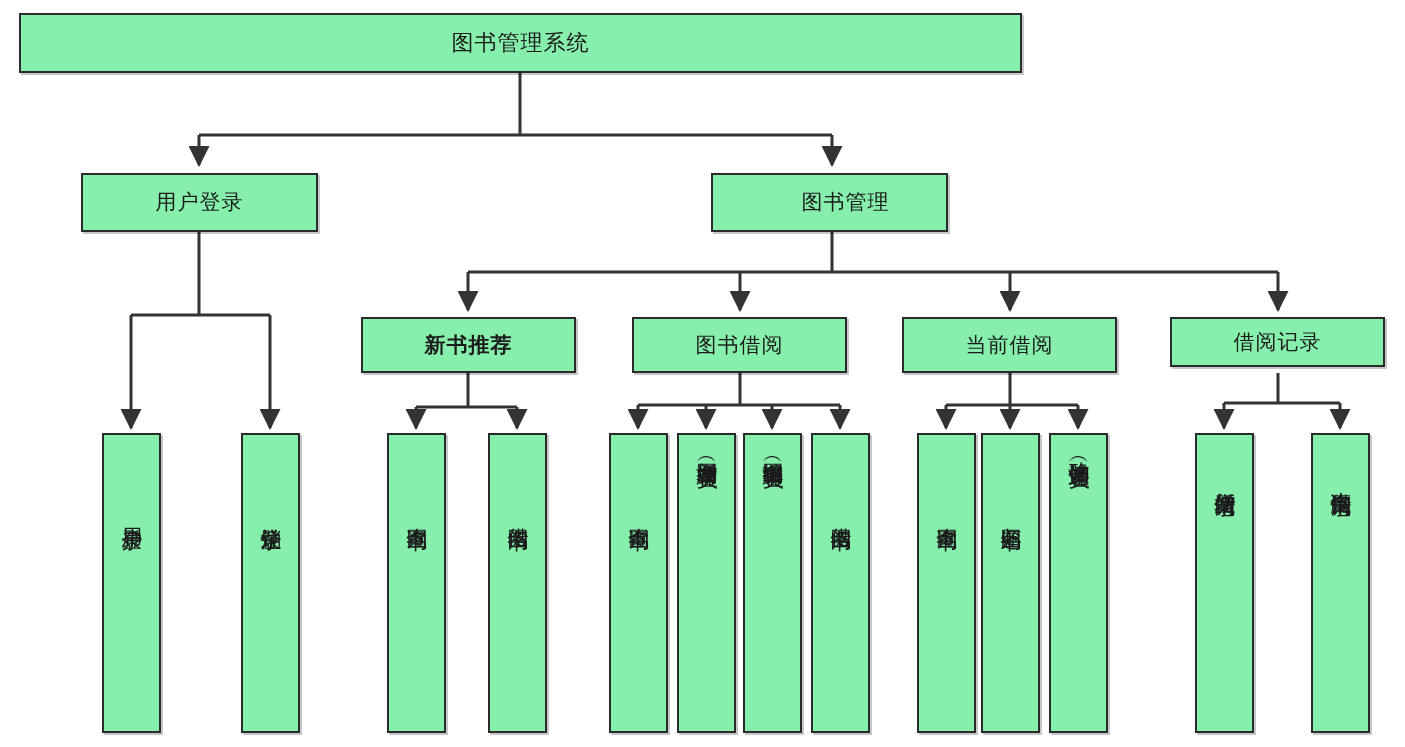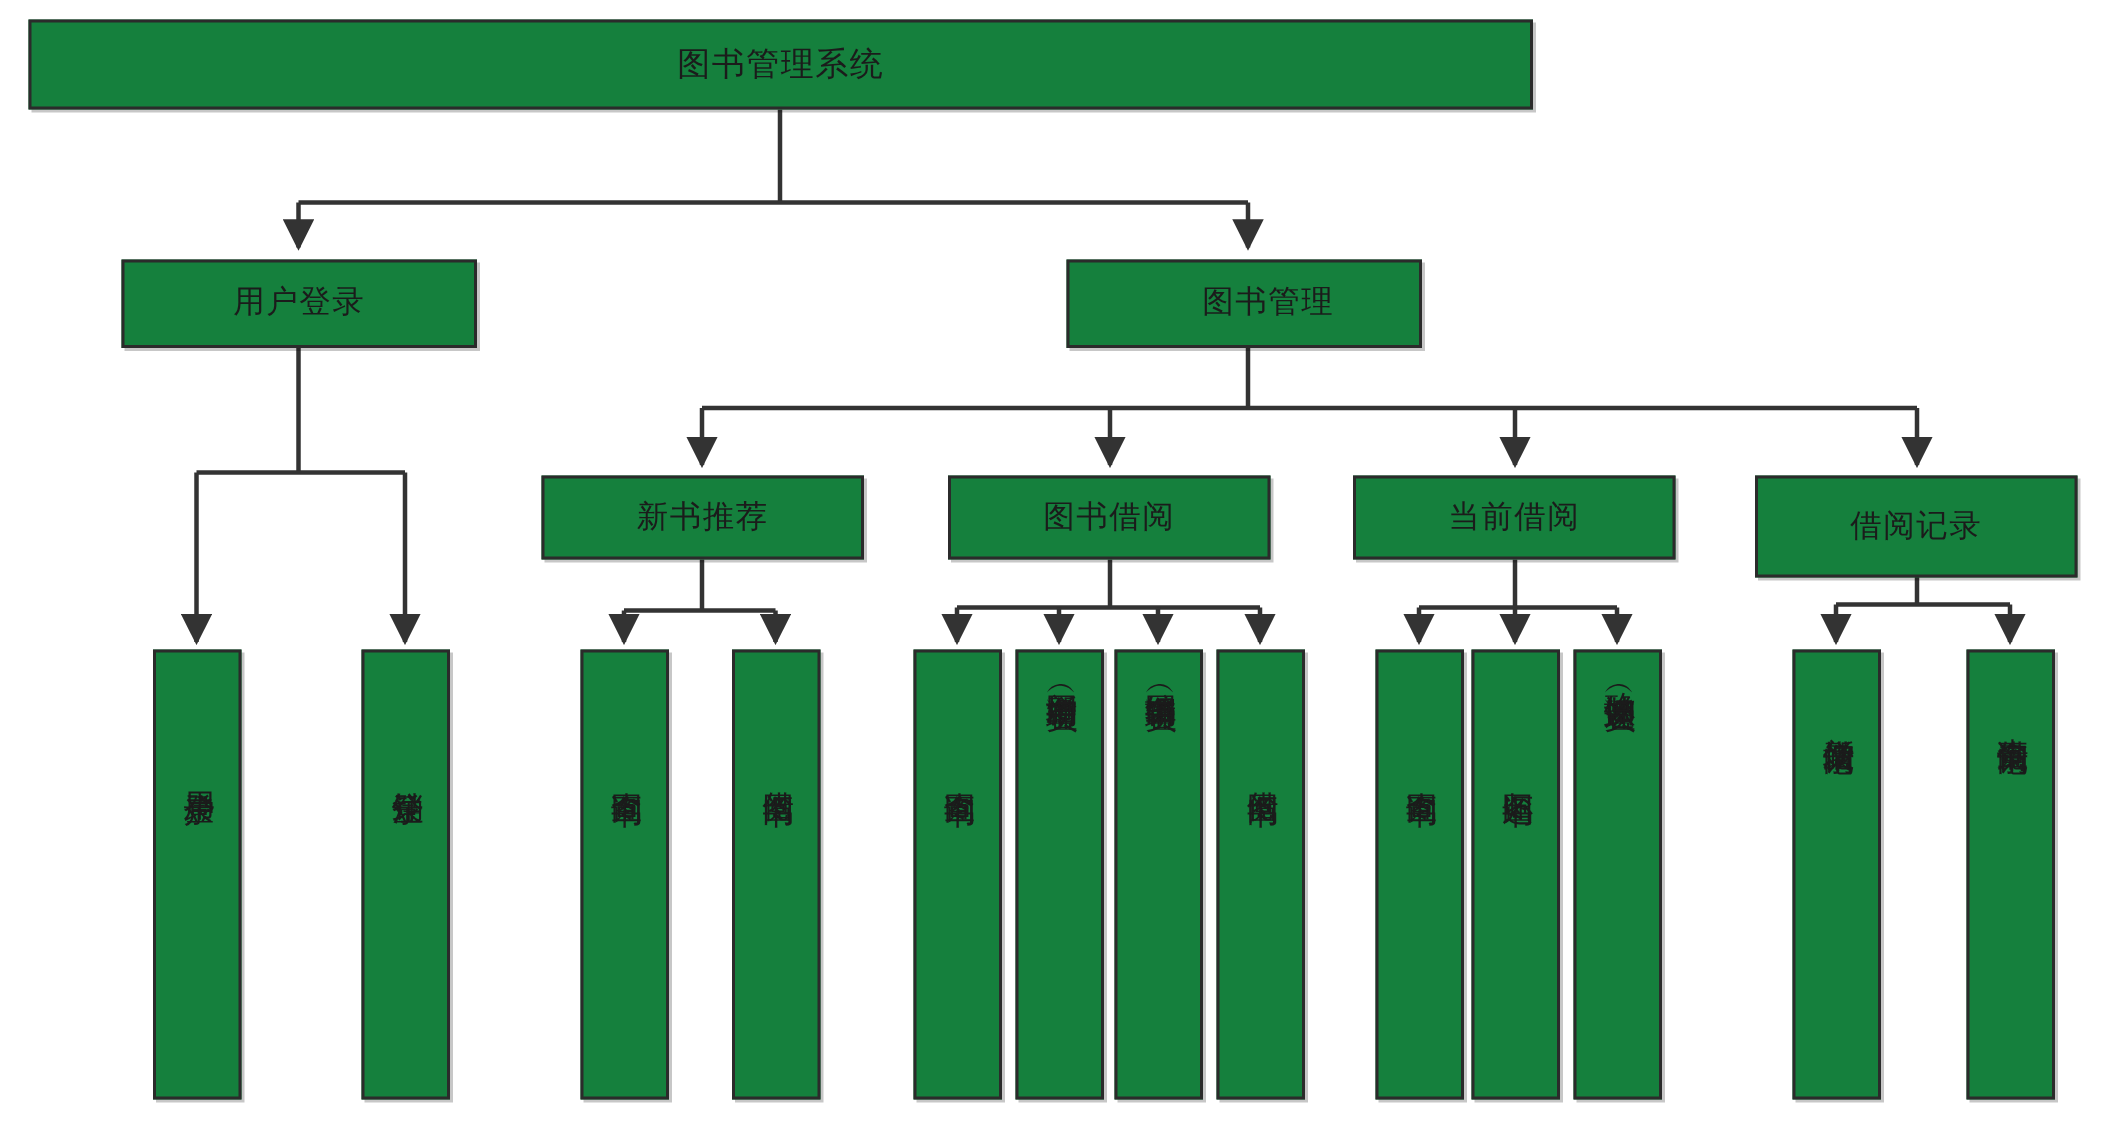--- a/index.html
+++ b/index.html
@@ -1,20 +1,20 @@
 <!DOCTYPE html>
 <html><head>
 <meta charset="utf-8">
 <style>
   html,body{margin:0;padding:0;background:#ffffff;}
   body{width:1405px;height:747px;overflow:hidden;
        font-family:"Liberation Sans","DejaVu Sans",sans-serif;}
   #stage{position:relative;width:1405px;height:747px;background:#fff;}
   svg.layer{position:absolute;left:0;top:0;width:1405px;height:747px;}
-  .node{position:absolute;box-sizing:border-box;background:#15803d;
+  .node{position:absolute;box-sizing:border-box;background:#86efac;
         border:2.5px solid #2b2b2b;display:flex;align-items:center;
         justify-content:center;}
   .node.shadow{box-shadow:2px 2px 0 rgba(0,0,0,.22);}
   .node .lbl{color:#1b1b1b;line-height:1.18;text-align:center;
              letter-spacing:1px;}
   .h-lbl{font-size:21px;}
   .title-lbl{font-size:22px;}
   .v-lbl{writing-mode:vertical-rl;text-orientation:upright;
          font-size:21px;line-height:1.0;letter-spacing:3px;
          white-space:nowrap;}
@@ -80,30 +80,30 @@
     <span class="lbl title-lbl">图书管理系统</span>
   </div>
 
   <div class="node shadow" style="left:81px;top:173px;width:237px;height:59px;">
     <span class="lbl h-lbl">用户登录</span>
   </div>
   <div class="node shadow" style="left:711px;top:173px;width:237px;height:59px;padding-left:32px;">
     <span class="lbl h-lbl">图书管理</span>
   </div>
 
-  <div class="node shadow" style="left:361px;top:317px;width:215px;height:56px;">
+  <div class="node shadow" style="left:361px;top:317px;width:215px;height:56px;font-weight:bold;">
     <span class="lbl h-lbl">新书推荐</span>
   </div>
   <div class="node shadow" style="left:902px;top:317px;width:215px;height:56px;">
     <span class="lbl h-lbl">当前借阅</span>
   </div>
   <div class="node shadow" style="left:632px;top:317px;width:215px;height:56px;">
     <span class="lbl h-lbl">图书借阅</span>
   </div>
-  <div class="node shadow" style="left:1170px;top:317px;width:215px;height:68px;">
+  <div class="node shadow" style="left:1170px;top:317px;width:215px;height:50px;">
     <span class="lbl h-lbl">借阅记录</span>
   </div>
 
   <div class="node shadow" style="left:102px;top:433px;width:59px;height:300px;align-items:flex-start;padding-top:76px;">
     <span class="lbl v-lbl">用户登录</span>
   </div>
   <div class="node shadow" style="left:241px;top:433px;width:59px;height:300px;align-items:flex-start;padding-top:76px;">
     <span class="lbl v-lbl">注销登录</span>
   </div>
 

